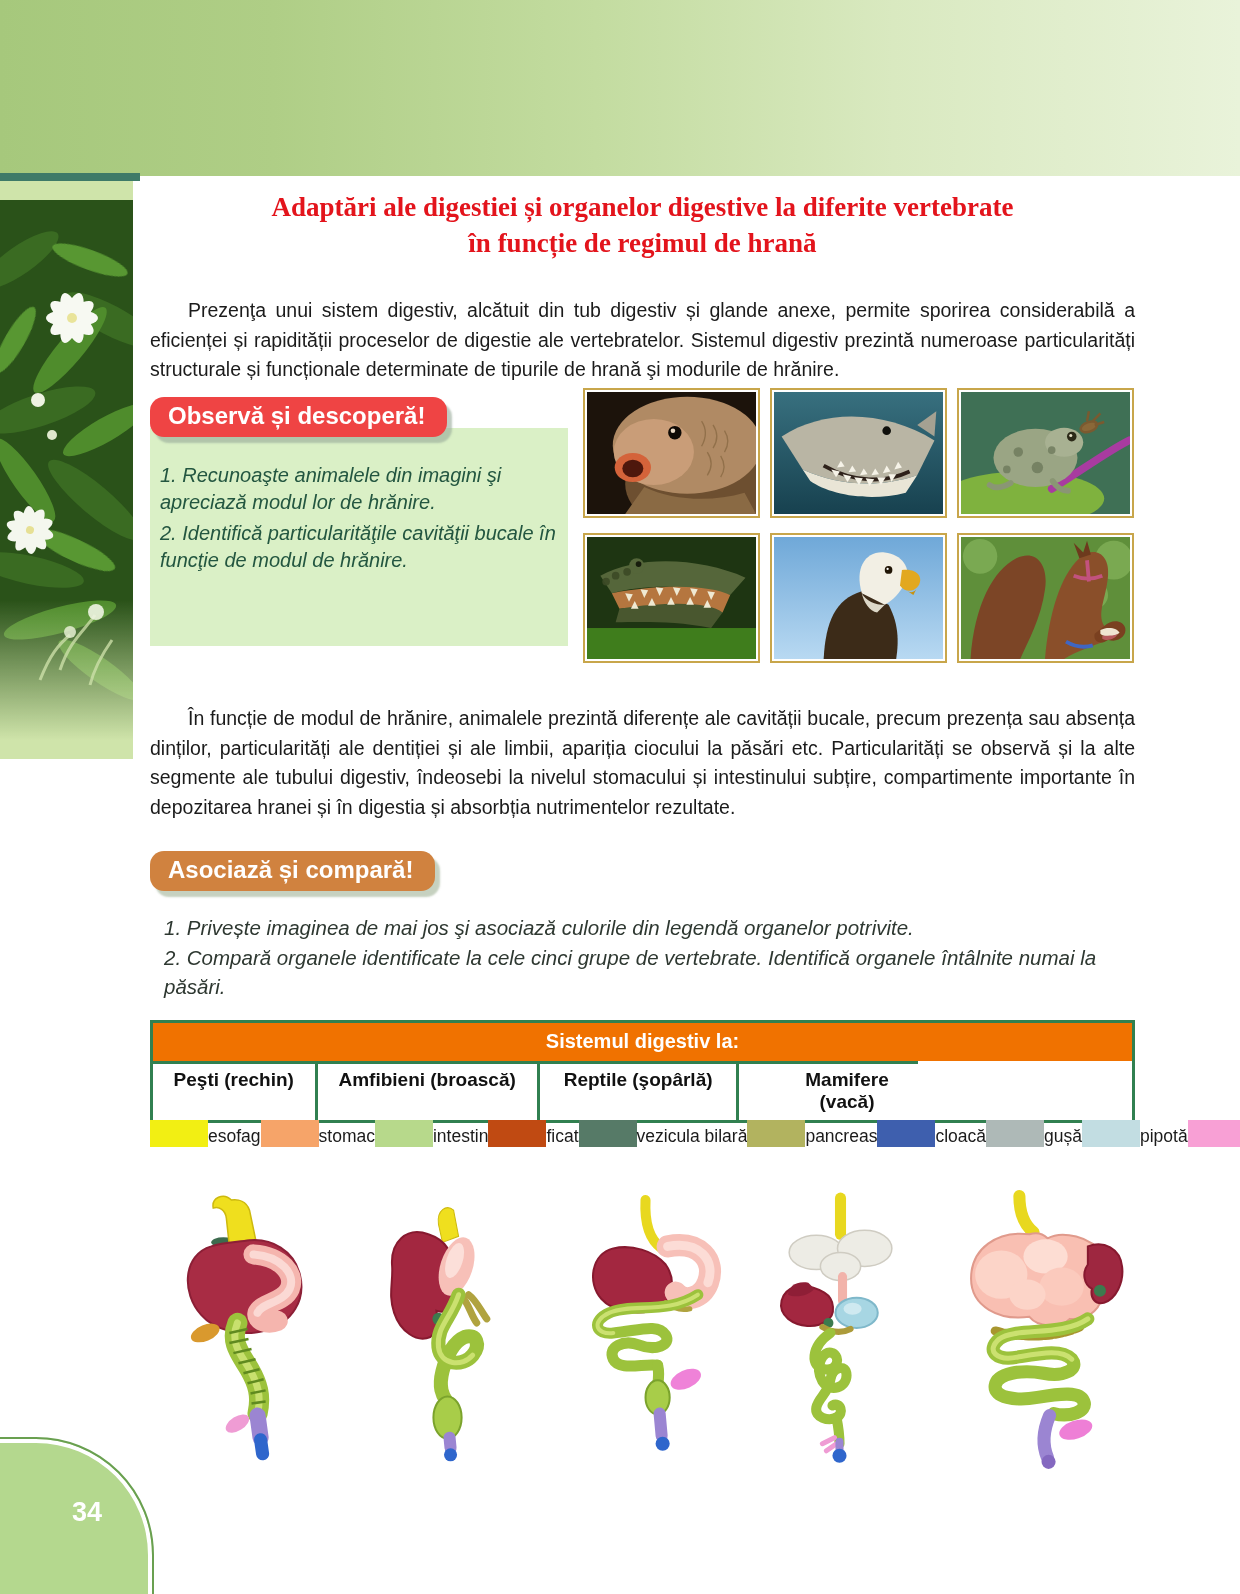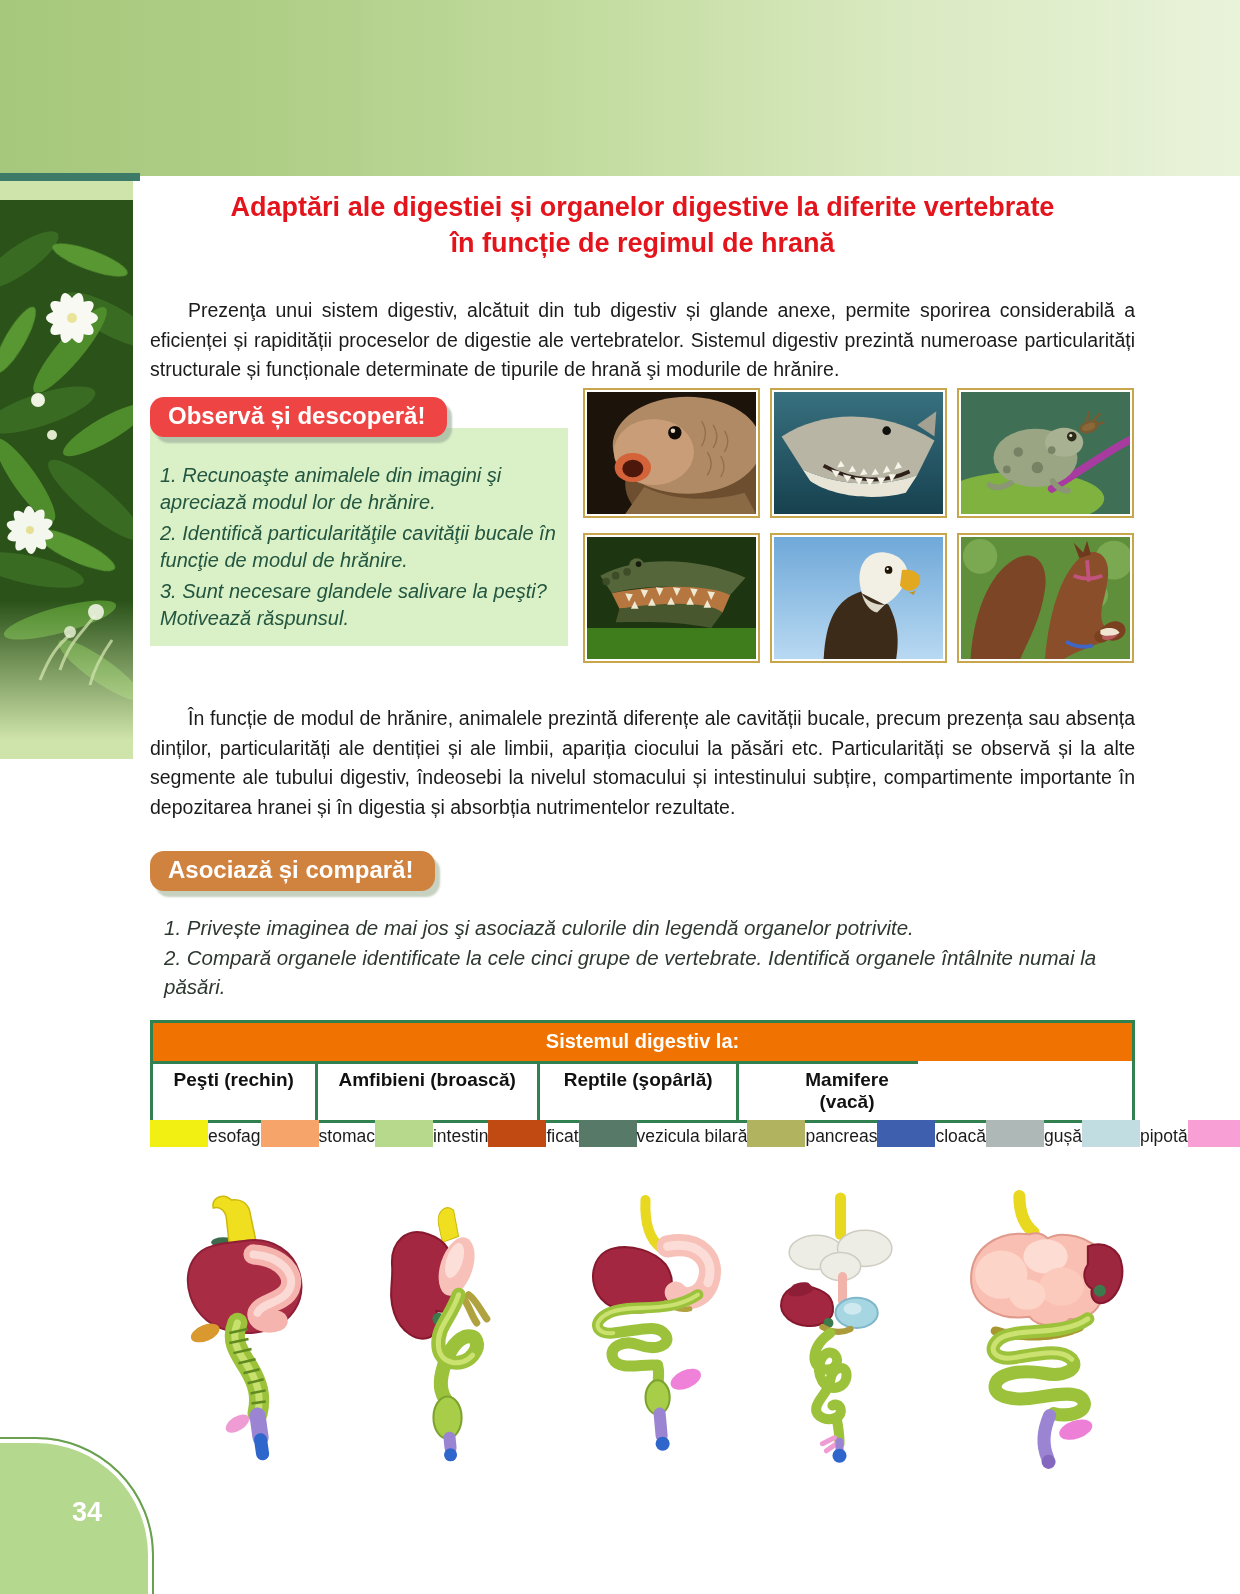--- a/index.html
+++ b/index.html
@@ -8,21 +8,21 @@
 
   
   .top-band{position:absolute;left:0;top:0;width:1240px;height:176px;
     background:linear-gradient(90deg,#a6c87c 0%,#afce86 22%,#c3dca0 48%,#d9e9c0 72%,#e9f3da 100%);}
   .sidebar-accent{position:absolute;left:0;top:173px;width:140px;height:8px;background:#3e7a68;}
   .sidebar{position:absolute;left:0;top:181px;width:133px;height:578px;background:#cfe4aa;}
   .sidebar svg{position:absolute;left:0;top:19px;}
 
   
   .main-title{position:absolute;left:150px;top:190px;width:985px;text-align:center;
-    color:#e3141c;font-weight:bold;font-size:27px;line-height:1.32;}
+    color:#e3141c;font-weight:bold;font-size:27px;line-height:1.32;font-family:Liberation Serif, serif;}
   .para{position:absolute;left:150px;width:985px;font-size:19.5px;line-height:1.52;
     color:#1b1b1b;text-align:justify;text-indent:38px;}
   .para-intro{top:296px;}
   .para-analysis{top:704px;}
 
   
   .badge{position:absolute;left:150px;display:inline-block;padding:5px 22px 7px 18px;
     border-radius:14px;color:#fff;font-weight:bold;font-size:24px;z-index:3;}
   .badge-observe{top:397px;background:#ef4444;box-shadow:5px 6px 2px rgba(150,168,152,.6);}
   .badge-associate{top:851px;background:#d0823f;box-shadow:5px 6px 2px rgba(168,185,158,.65);}
@@ -144,21 +144,20 @@
   <div>în funcție de regimul de hrană</div>
 </div>
 
 <div class="para para-intro">Prezenţa unui sistem digestiv, alcătuit din tub digestiv și glande anexe, permite sporirea considerabilă a eficienței și rapidității proceselor de digestie ale vertebratelor. Sistemul digestiv prezintă numeroase particularități structurale și funcționale determinate de tipurile de hrană şi modurile de hrănire.</div>
 
 <div class="observe-panel"></div>
 <div class="badge badge-observe">Observă și descoperă!</div>
 <div class="observe-list">
     <p>1. Recunoaşte animalele din imagini şi apreciază modul lor de hrănire.</p>
     <p>2. Identifică particularităţile cavităţii bucale în funcţie de modul de hrănire.</p>
-    <p>3. Sunt necesare glandele salivare la peşti? Motivează răspunsul.</p>
   </div>
 
 <div class="img-grid">
   <div class="tile">
     <svg viewBox="0 0 177 126" preserveAspectRatio="none">
       <rect width="177" height="126" fill="#1c130b"></rect>
       <ellipse cx="130" cy="95" rx="90" ry="55" fill="#6d4f30"></ellipse>
       <ellipse cx="105" cy="55" rx="78" ry="50" fill="#b08a64"></ellipse>
       <ellipse cx="70" cy="62" rx="42" ry="34" fill="#c99d78"></ellipse>
       <ellipse cx="48" cy="78" rx="19" ry="15" fill="#d4633a"></ellipse>

